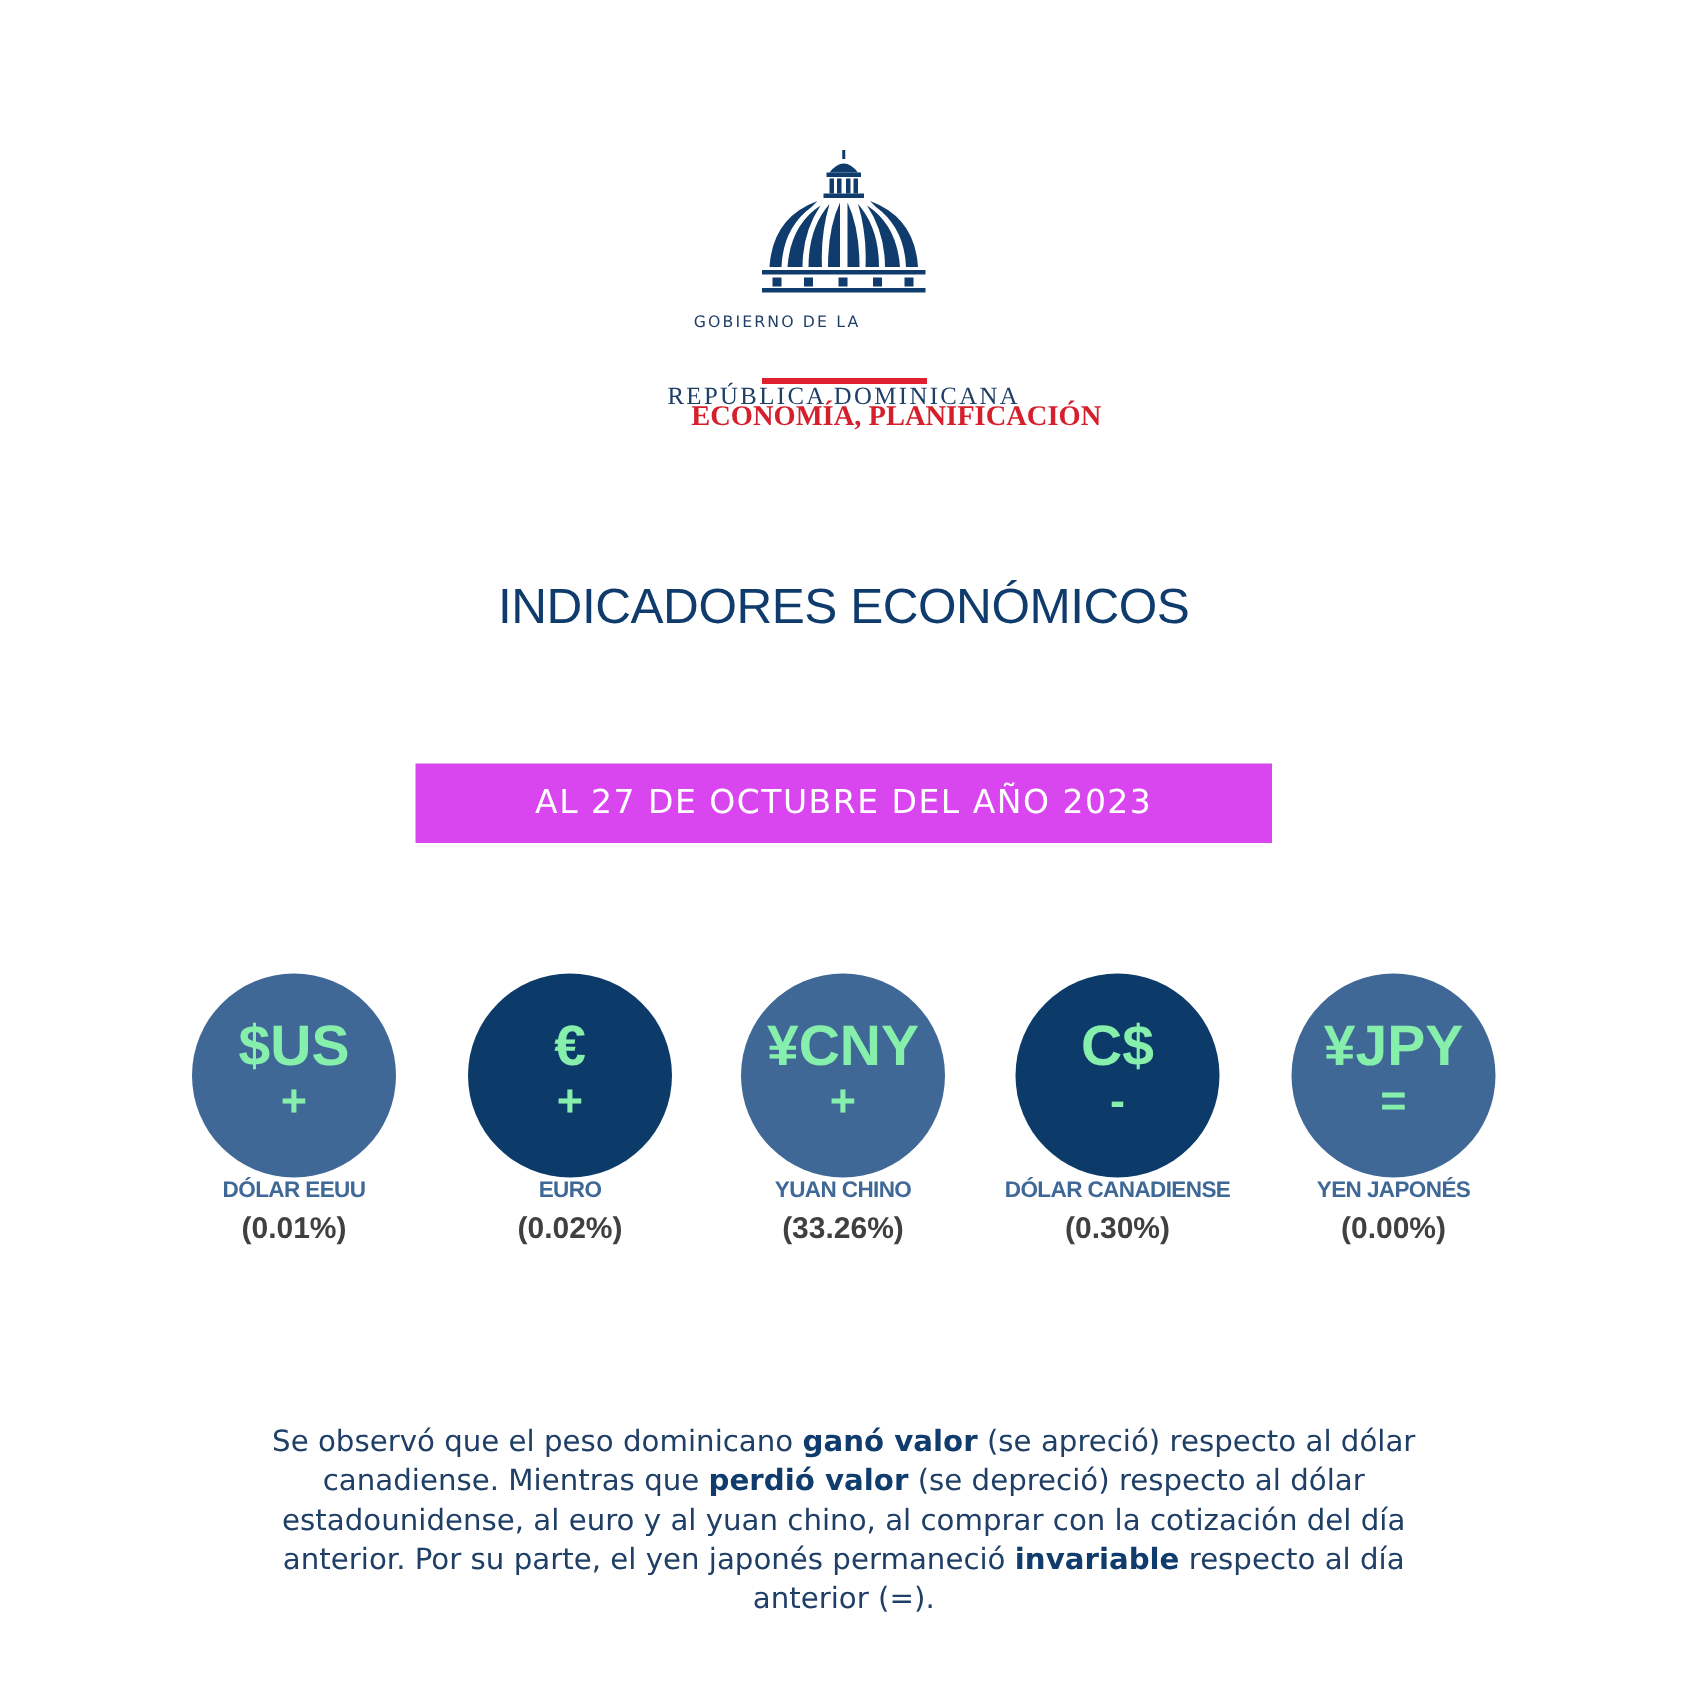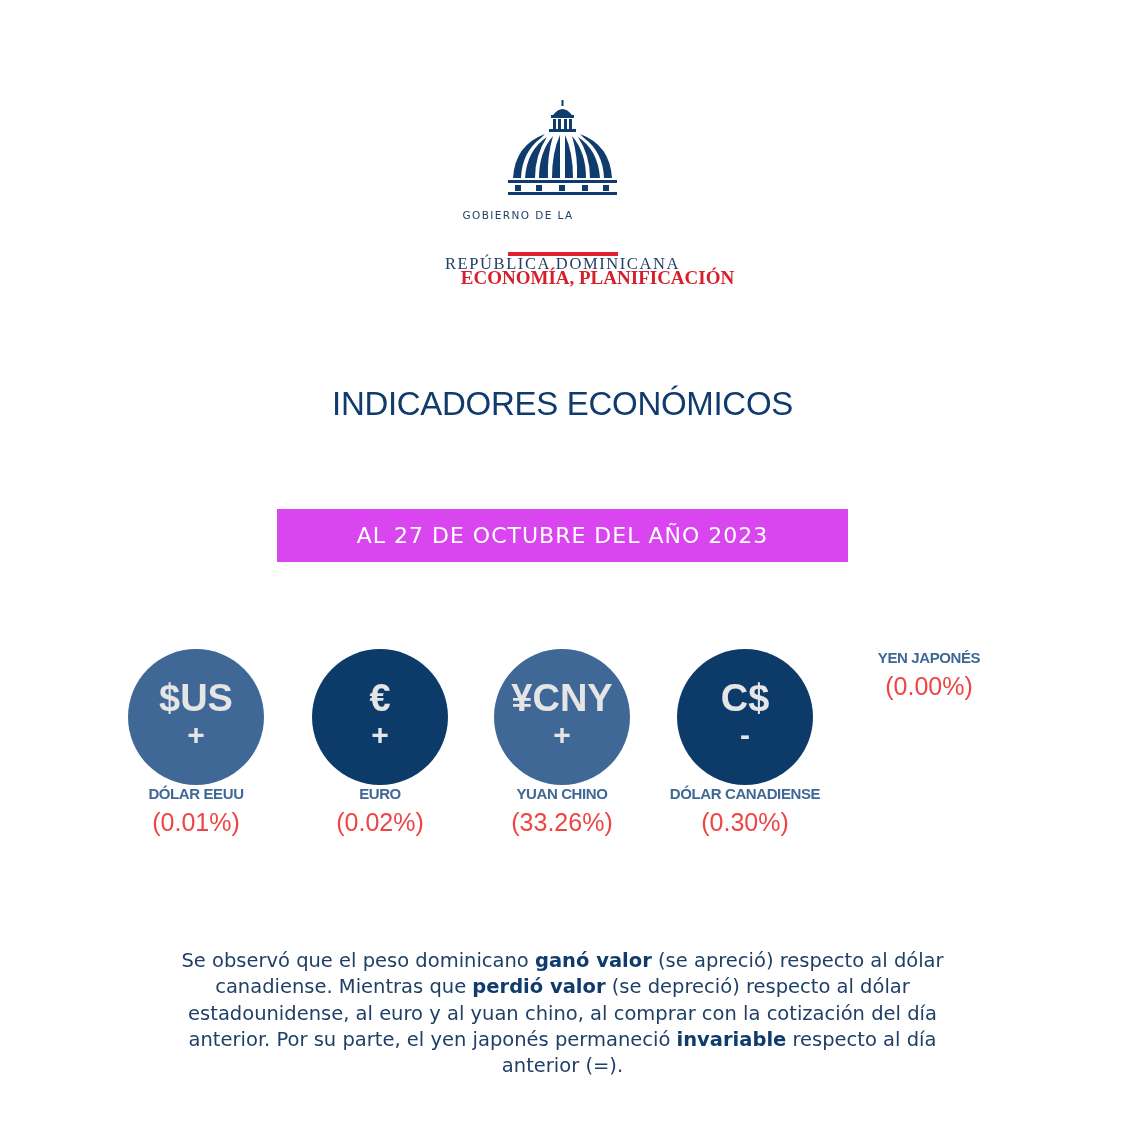--- a/index.html
+++ b/index.html
@@ -18,30 +18,30 @@
 
   .title { position: absolute; left: 0; width: 1125px; top: 381px; text-align: center;
     font-family: "Liberation Sans", sans-serif; font-weight: normal; font-size: 33px; line-height: 45px;
     color: #0f3c6c; letter-spacing: -0.3px; }
 
   .date-banner { position: absolute; left: 277px; top: 509px; width: 571px; height: 53px; background: #d946ef;
     display: flex; align-items: center; justify-content: center; }
   .date-banner span { color: #ffffff; font-family: "DejaVu Sans", sans-serif; font-size: 22px; letter-spacing: 1px; }
 
   .currency { position: absolute; top: 649px; width: 200px; text-align: center; }
-  .circle { width: 136px; height: 136px; border-radius: 50%; margin: 0 auto; color: #e5e5e5;
+  .circle { width: 136px; height: 136px; border-radius: 50%; margin: 0 auto; color: #86efac;
     display: flex; flex-direction: column; align-items: center; justify-content: center; }
   .circle.light { background: #3f6896; }
   .circle.dark { background: #0c3b6a; }
   .sym { font-family: "Liberation Sans", sans-serif; font-weight: bold; font-size: 38px; line-height: 40px; margin-top: -6px; }
   .sign { font-family: "Liberation Sans", sans-serif; font-weight: bold; font-size: 30px; line-height: 30px; margin-top: 2px; }
   .cname { margin-top: 0; font-family: "Liberation Sans", sans-serif; font-weight: bold; font-size: 15px;
     color: #3f6896; letter-spacing: -0.4px; }
-  .cpct { margin-top: 6px; font-family: "Liberation Sans", sans-serif; font-weight: normal; font-size: 25px;
-    color: #ef4444; }
+  .cpct { margin-top: 6px; font-family: "Liberation Sans", sans-serif; font-weight: bold; font-size: 20px;
+    color: #404040; }
 
   .summary { position: absolute; left: 150px; width: 825px; top: 948px; text-align: center;
     font-family: "DejaVu Sans", sans-serif; font-size: 19.5px; line-height: 26.3px; color: #1f3f66; }
   .summary b { color: #0f3c6c; }
 </style>
 </head>
 <body>
 
 <div class="logo-dome">
   <svg width="115" height="100" viewBox="0 0 115 100">
@@ -122,19 +122,23 @@
 <div class="currency" style="left:645px;">
   <div class="circle dark">
     <div class="sym">C$</div>
     <div class="sign">-</div>
   </div>
   <div class="cname">DÓLAR CANADIENSE</div>
   <div class="cpct">(0.30%)</div>
 </div>
 
 <div class="currency" style="left:829px;">
+  <div class="circle light">
+    <div class="sym">¥JPY</div>
+    <div class="sign">=</div>
+  </div>
   <div class="cname">YEN JAPONÉS</div>
   <div class="cpct">(0.00%)</div>
 </div>
 
 <div class="summary">
   <span>Se observó que el peso dominicano </span><b>ganó valor</b><span> (se apreció) respecto al dólar canadiense. Mientras que </span><b>perdió valor</b><span> (se depreció) respecto al dólar estadounidense, al euro y al yuan chino, al comprar con la cotización del día anterior. Por su parte, el yen japonés permaneció </span><b>invariable</b><span> respecto al día anterior (=).</span>
 </div>
 
 </body></html>

